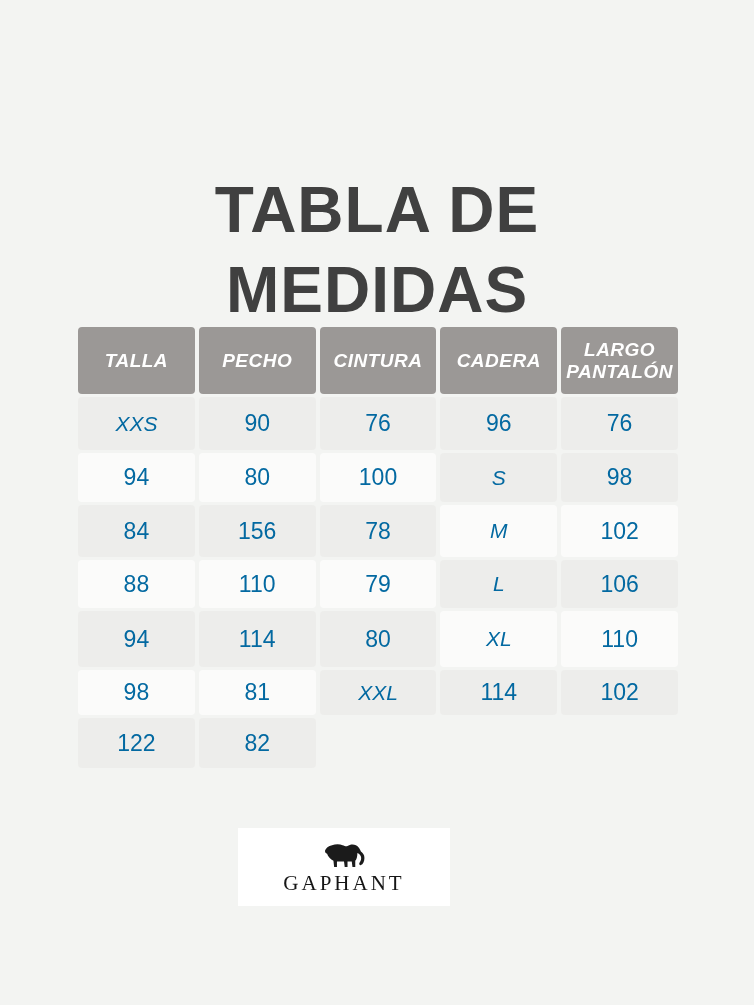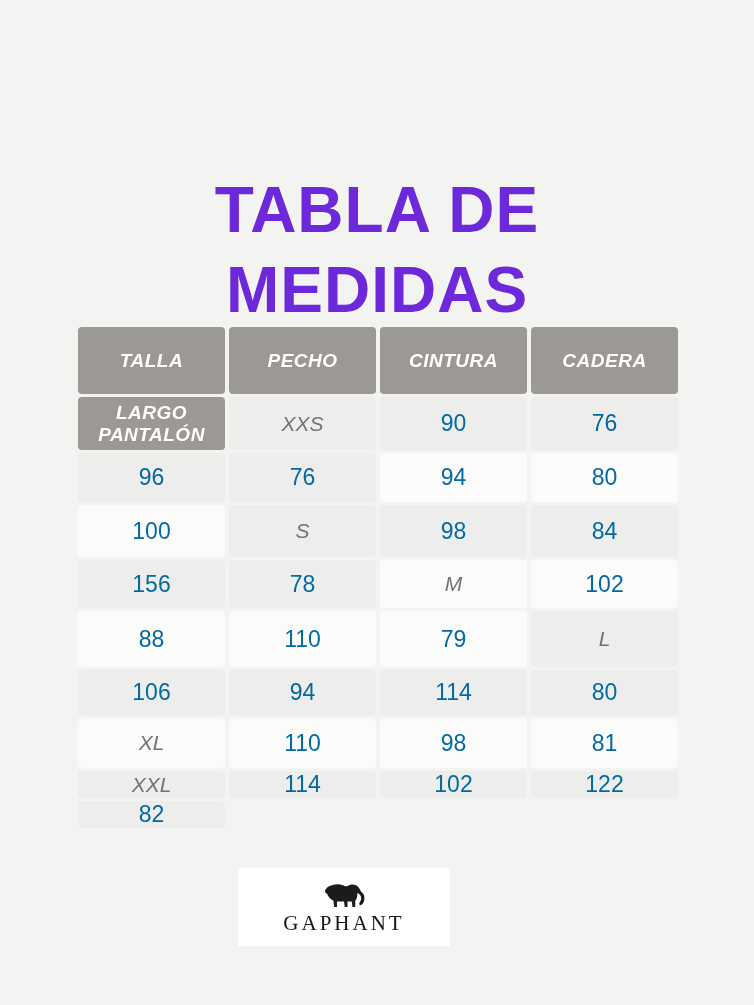--- a/index.html
+++ b/index.html
@@ -9,50 +9,50 @@
     font-family:"Liberation Sans","DejaVu Sans",sans-serif;
     position:relative;overflow:hidden;
   }
   .page{position:absolute;inset:0;}
 
   
   .title{
     position:absolute;top:127px;left:0;width:754px;
     text-align:center;
     font-size:64px;font-weight:800;letter-spacing:1px;
-    line-height:80px;color:#6d28d9;
+    line-height:80px;color:#404040;
   }
   .title span{display:block;}
 
   
   .size-table{
     position:absolute;left:78px;top:327px;width:600px;
     display:grid;
-    grid-template-columns:repeat(4,1fr);
+    grid-template-columns:repeat(5,1fr);
     grid-template-rows:67px 53px 49px 52px 48px 56px 45px 50px;
     column-gap:4px;row-gap:3px;
   }
   .cell{
     display:flex;align-items:center;justify-content:center;
     text-align:center;border-radius:4px;
   }
   .th{
     background:#9b9896;color:#ffffff;
     font-style:italic;font-weight:700;
     font-size:19px;line-height:22px;letter-spacing:.5px;
     padding:0 5px;
   }
   .r-gray{background:#ededeb;}
   .r-white{background:#fbfbfa;}
-  .size-cell{font-style:italic;font-size:21px;color:#737373;}
+  .size-cell{font-style:italic;font-size:21px;color:#0369a1;}
   .num-cell{font-size:23px;color:#0369a1;font-weight:400;}
 
   
   .logo-box{
-    position:absolute;left:238px;top:868px;width:212px;height:78px;
+    position:absolute;left:238px;top:828px;width:212px;height:78px;
     background:#ffffff;
     display:flex;flex-direction:column;align-items:center;justify-content:center;
     gap:1px;
   }
   .elephant{width:46px;height:31px;display:block;}
   .brand{
     font-family:"Liberation Serif","DejaVu Serif",serif;
     font-size:21px;letter-spacing:3px;color:#161616;line-height:1;
   }
 </style>

